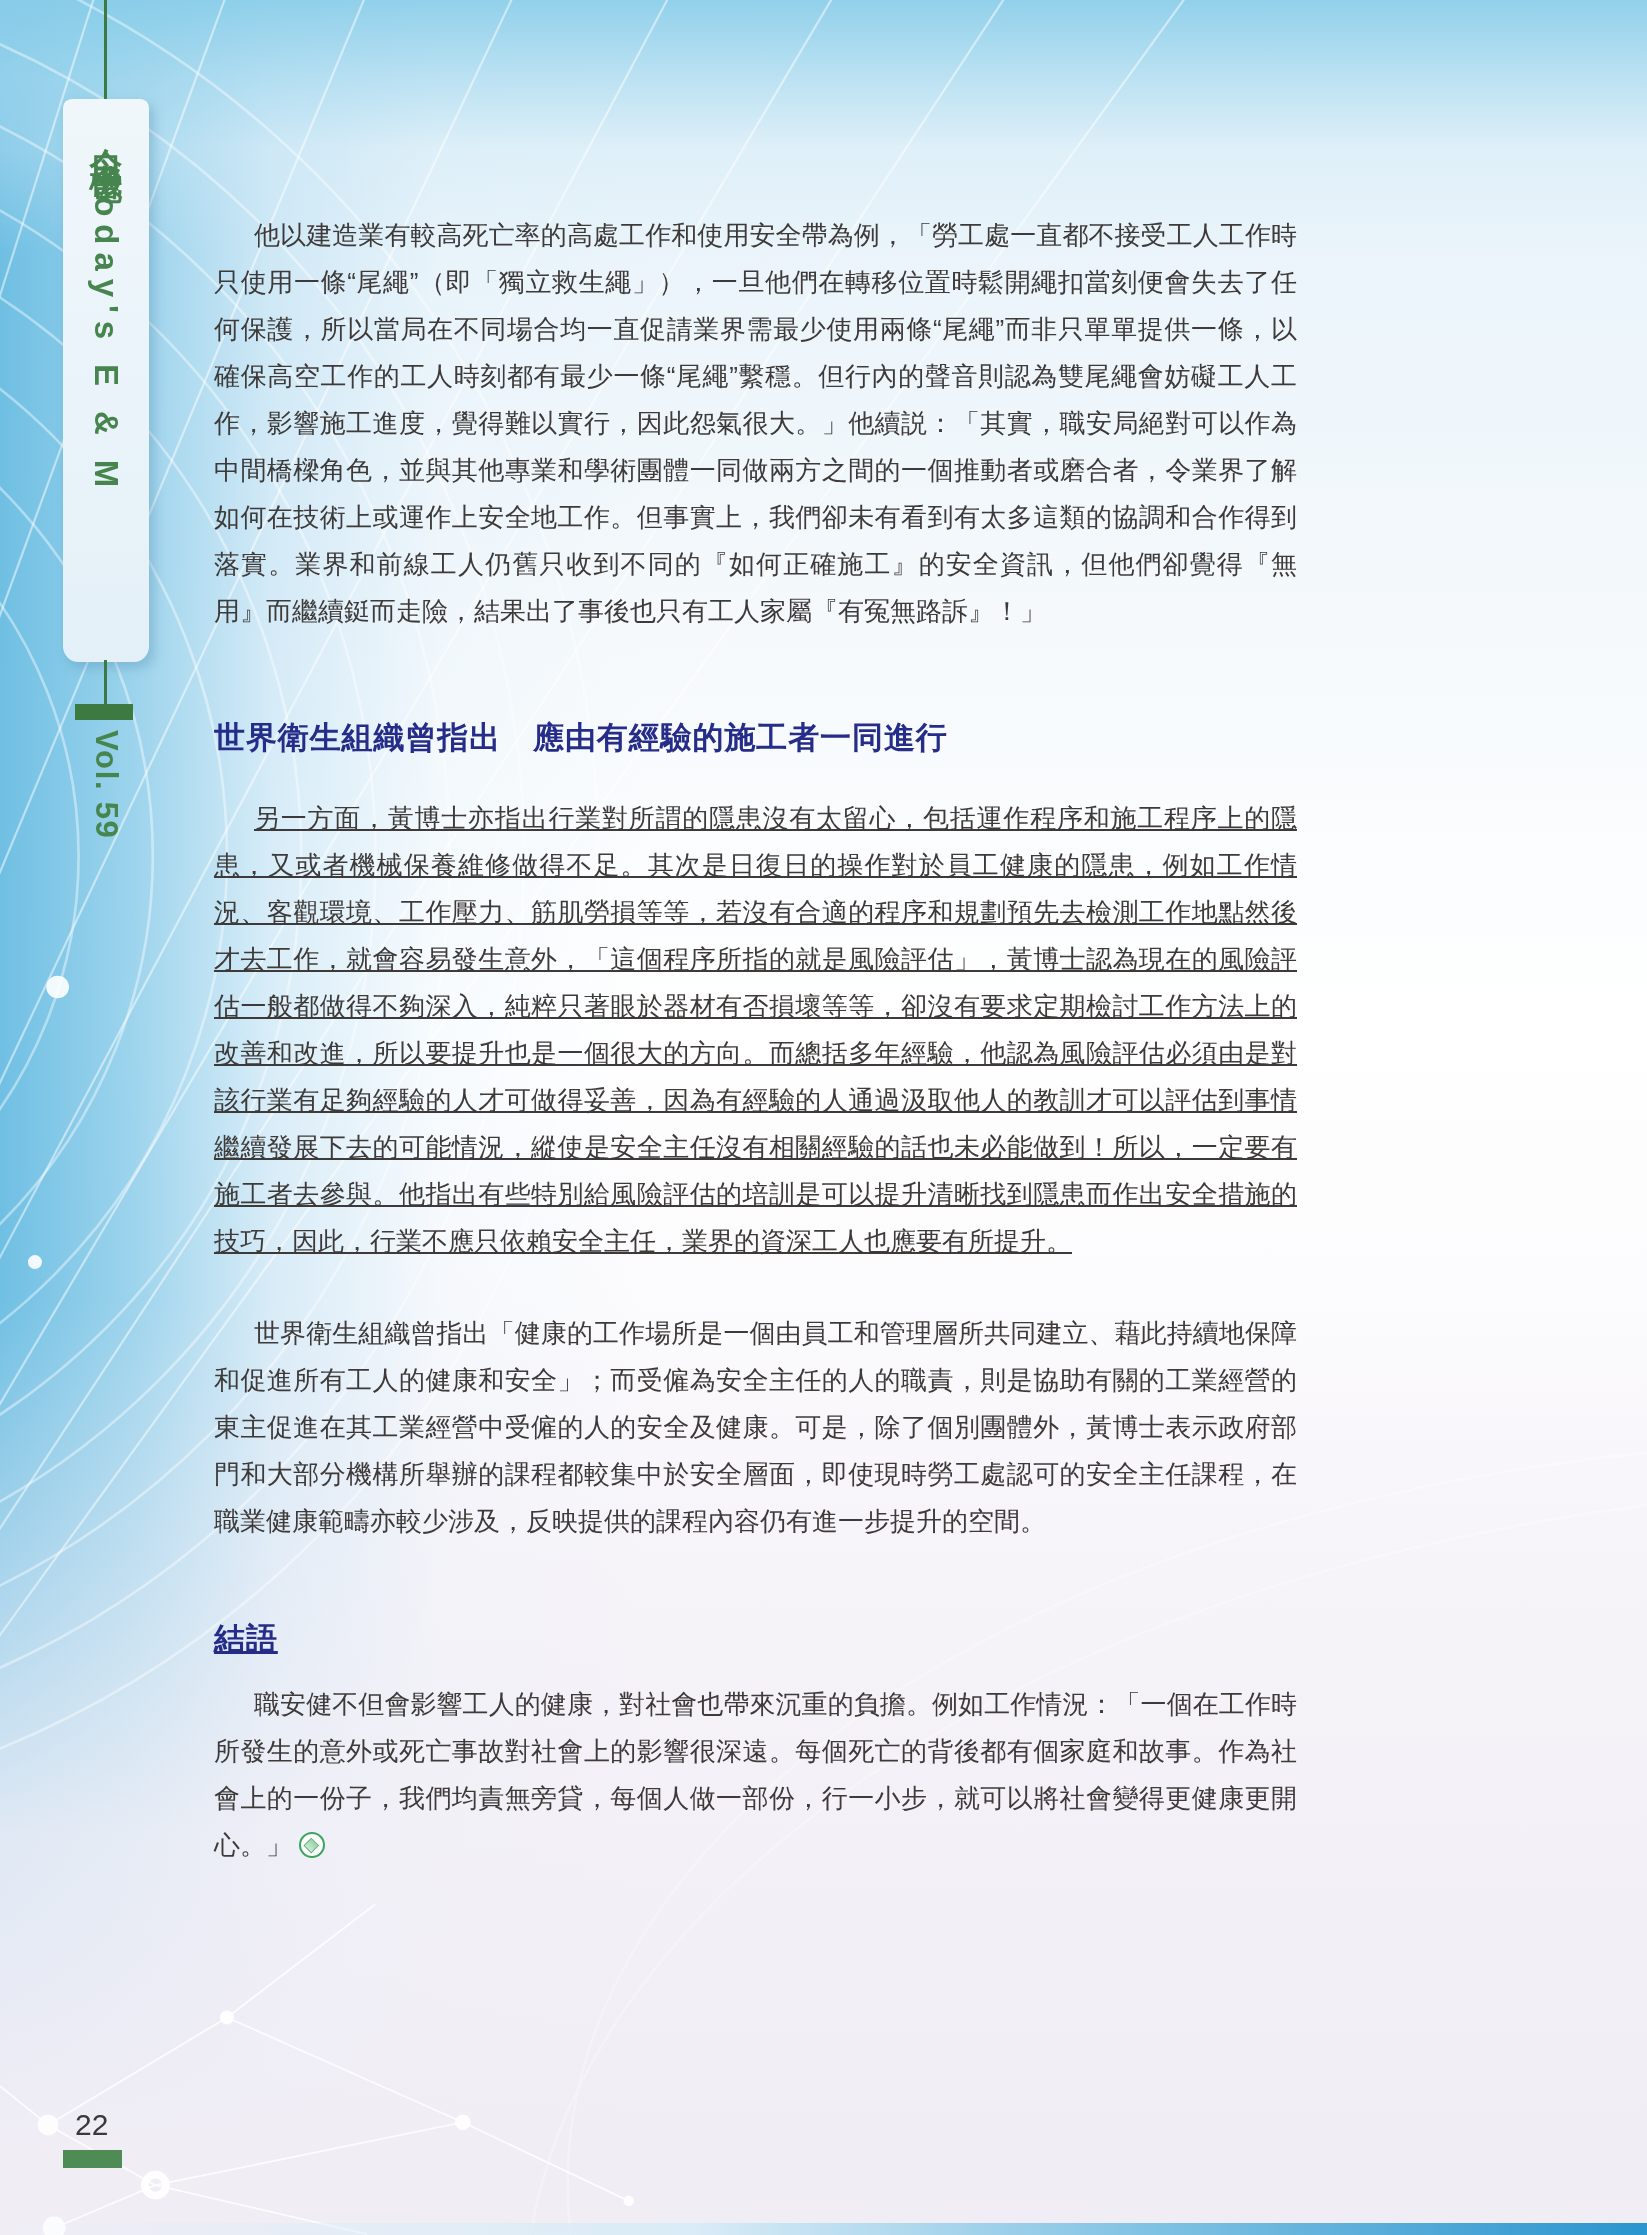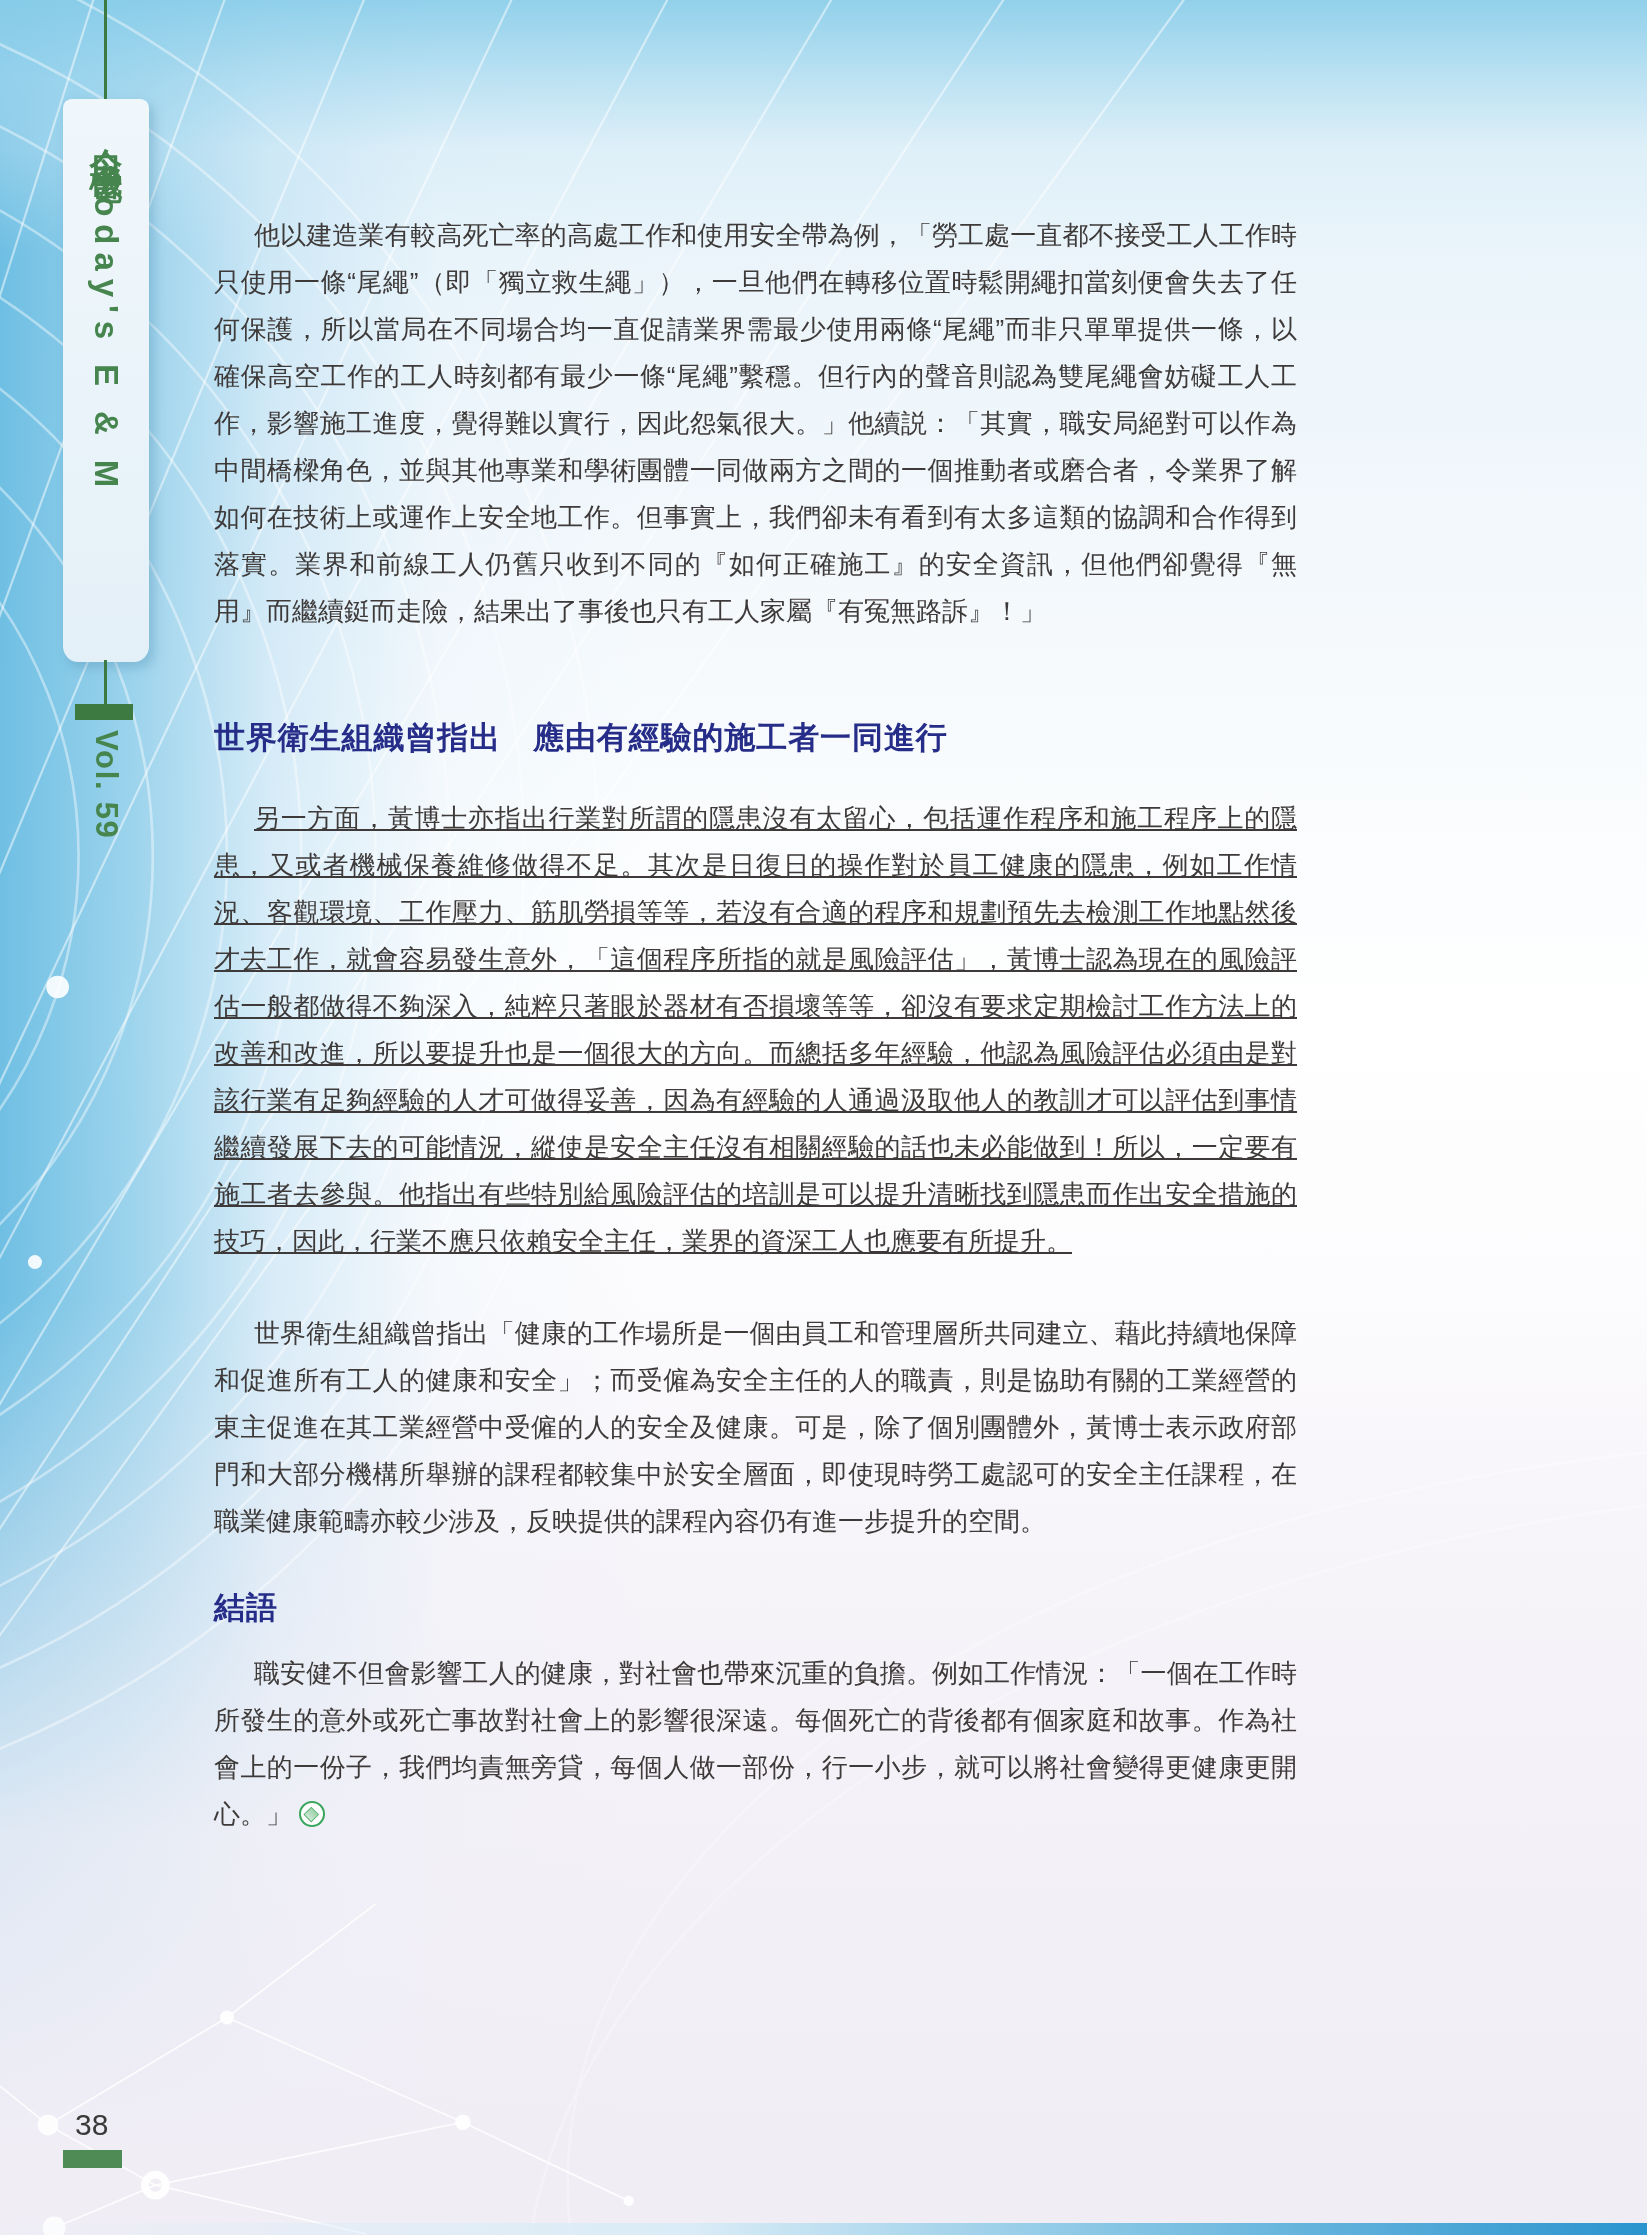--- a/index.html
+++ b/index.html
@@ -51,21 +51,21 @@
     text-align:justify; text-justify:inter-ideograph; text-indent:40px;
     letter-spacing:0;
   }
   .heading {
     margin:0; font-weight:bold; color:#262d88; font-size:31px; line-height:38px;
     letter-spacing:0.9px;
   }
   .h-risk  { margin-top:84px; }
   .p2      { margin-top:38px !important;text-decoration:underline; }
   .p3      { margin-top:45px !important; }
-  .h-concl { margin-top:44px; }
+  .h-concl { margin-top:75px;text-decoration:underline; }
   .p4      { margin-top:23px !important; }
 
   .end-icon {
     display:inline-block; width:26px; height:26px; box-sizing:border-box;
     border:2.6px solid #3aa55c; border-radius:50%; background:#fdfefd;
     position:relative; vertical-align:-4.4px; margin-left:7px;
   }
   .end-icon .diamond {
     position:absolute; left:5.2px; top:5.2px; width:10.5px; height:10.5px;
     transform:rotate(45deg);
@@ -153,18 +153,18 @@
 
   <main class="content">
     <p class="p1">他以建造業有較高死亡率的高處工作和使用安全帶為例，「勞工處一直都不接受工人工作時只使用一條“尾繩”（即「獨立救生繩」），一旦他們在轉移位置時鬆開繩扣當刻便會失去了任何保護，所以當局在不同場合均一直促請業界需最少使用兩條“尾繩”而非只單單提供一條，以確保高空工作的工人時刻都有最少一條“尾繩”繫穩。但行內的聲音則認為雙尾繩會妨礙工人工作，影響施工進度，覺得難以實行，因此怨氣很大。」他續説：「其實，職安局絕對可以作為中間橋樑角色，並與其他專業和學術團體一同做兩方之間的一個推動者或磨合者，令業界了解如何在技術上或運作上安全地工作。但事實上，我們卻未有看到有太多這類的協調和合作得到落實。業界和前線工人仍舊只收到不同的『如何正確施工』的安全資訊，但他們卻覺得『無用』而繼續鋌而走險，結果出了事後也只有工人家屬『有冤無路訴』！」</p>
     <h2 class="heading h-risk">世界衛生組織曾指出　應由有經驗的施工者一同進行</h2>
     <p class="p2">另一方面，黃博士亦指出行業對所謂的隱患沒有太留心，包括運作程序和施工程序上的隱患，又或者機械保養維修做得不足。其次是日復日的操作對於員工健康的隱患，例如工作情況、客觀環境、工作壓力、筋肌勞損等等，若沒有合適的程序和規劃預先去檢測工作地點然後才去工作，就會容易發生意外，「這個程序所指的就是風險評估」，黃博士認為現在的風險評估一般都做得不夠深入，純粹只著眼於器材有否損壞等等，卻沒有要求定期檢討工作方法上的改善和改進，所以要提升也是一個很大的方向。而總括多年經驗，他認為風險評估必須由是對該行業有足夠經驗的人才可做得妥善，因為有經驗的人通過汲取他人的教訓才可以評估到事情繼續發展下去的可能情況，縱使是安全主任沒有相關經驗的話也未必能做到！所以，一定要有施工者去參與。他指出有些特別給風險評估的培訓是可以提升清晰找到隱患而作出安全措施的技巧，因此，行業不應只依賴安全主任，業界的資深工人也應要有所提升。</p>
     <p class="p3">世界衛生組織曾指出「健康的工作場所是一個由員工和管理層所共同建立、藉此持續地保障和促進所有工人的健康和安全」；而受僱為安全主任的人的職責，則是協助有關的工業經營的東主促進在其工業經營中受僱的人的安全及健康。可是，除了個別團體外，黃博士表示政府部門和大部分機構所舉辦的課程都較集中於安全層面，即使現時勞工處認可的安全主任課程，在職業健康範疇亦較少涉及，反映提供的課程內容仍有進一步提升的空間。</p>
     <h2 class="heading h-concl">結語</h2>
     <p class="p4"><span>職安健不但會影響工人的健康，對社會也帶來沉重的負擔。例如工作情況：「一個在工作時所發生的意外或死亡事故對社會上的影響很深遠。每個死亡的背後都有個家庭和故事。作為社會上的一份子，我們均責無旁貸，每個人做一部份，行一小步，就可以將社會變得更健康更開心。」</span><span class="end-icon"><span class="diamond"></span></span></p>
   </main>
 
-  <div class="page-num">38</div>
+  <div class="page-num">22</div>
   <div class="page-num-bar"></div>
   <div class="bottom-strip"></div>
 
 </div>
 
 
 </body></html>

